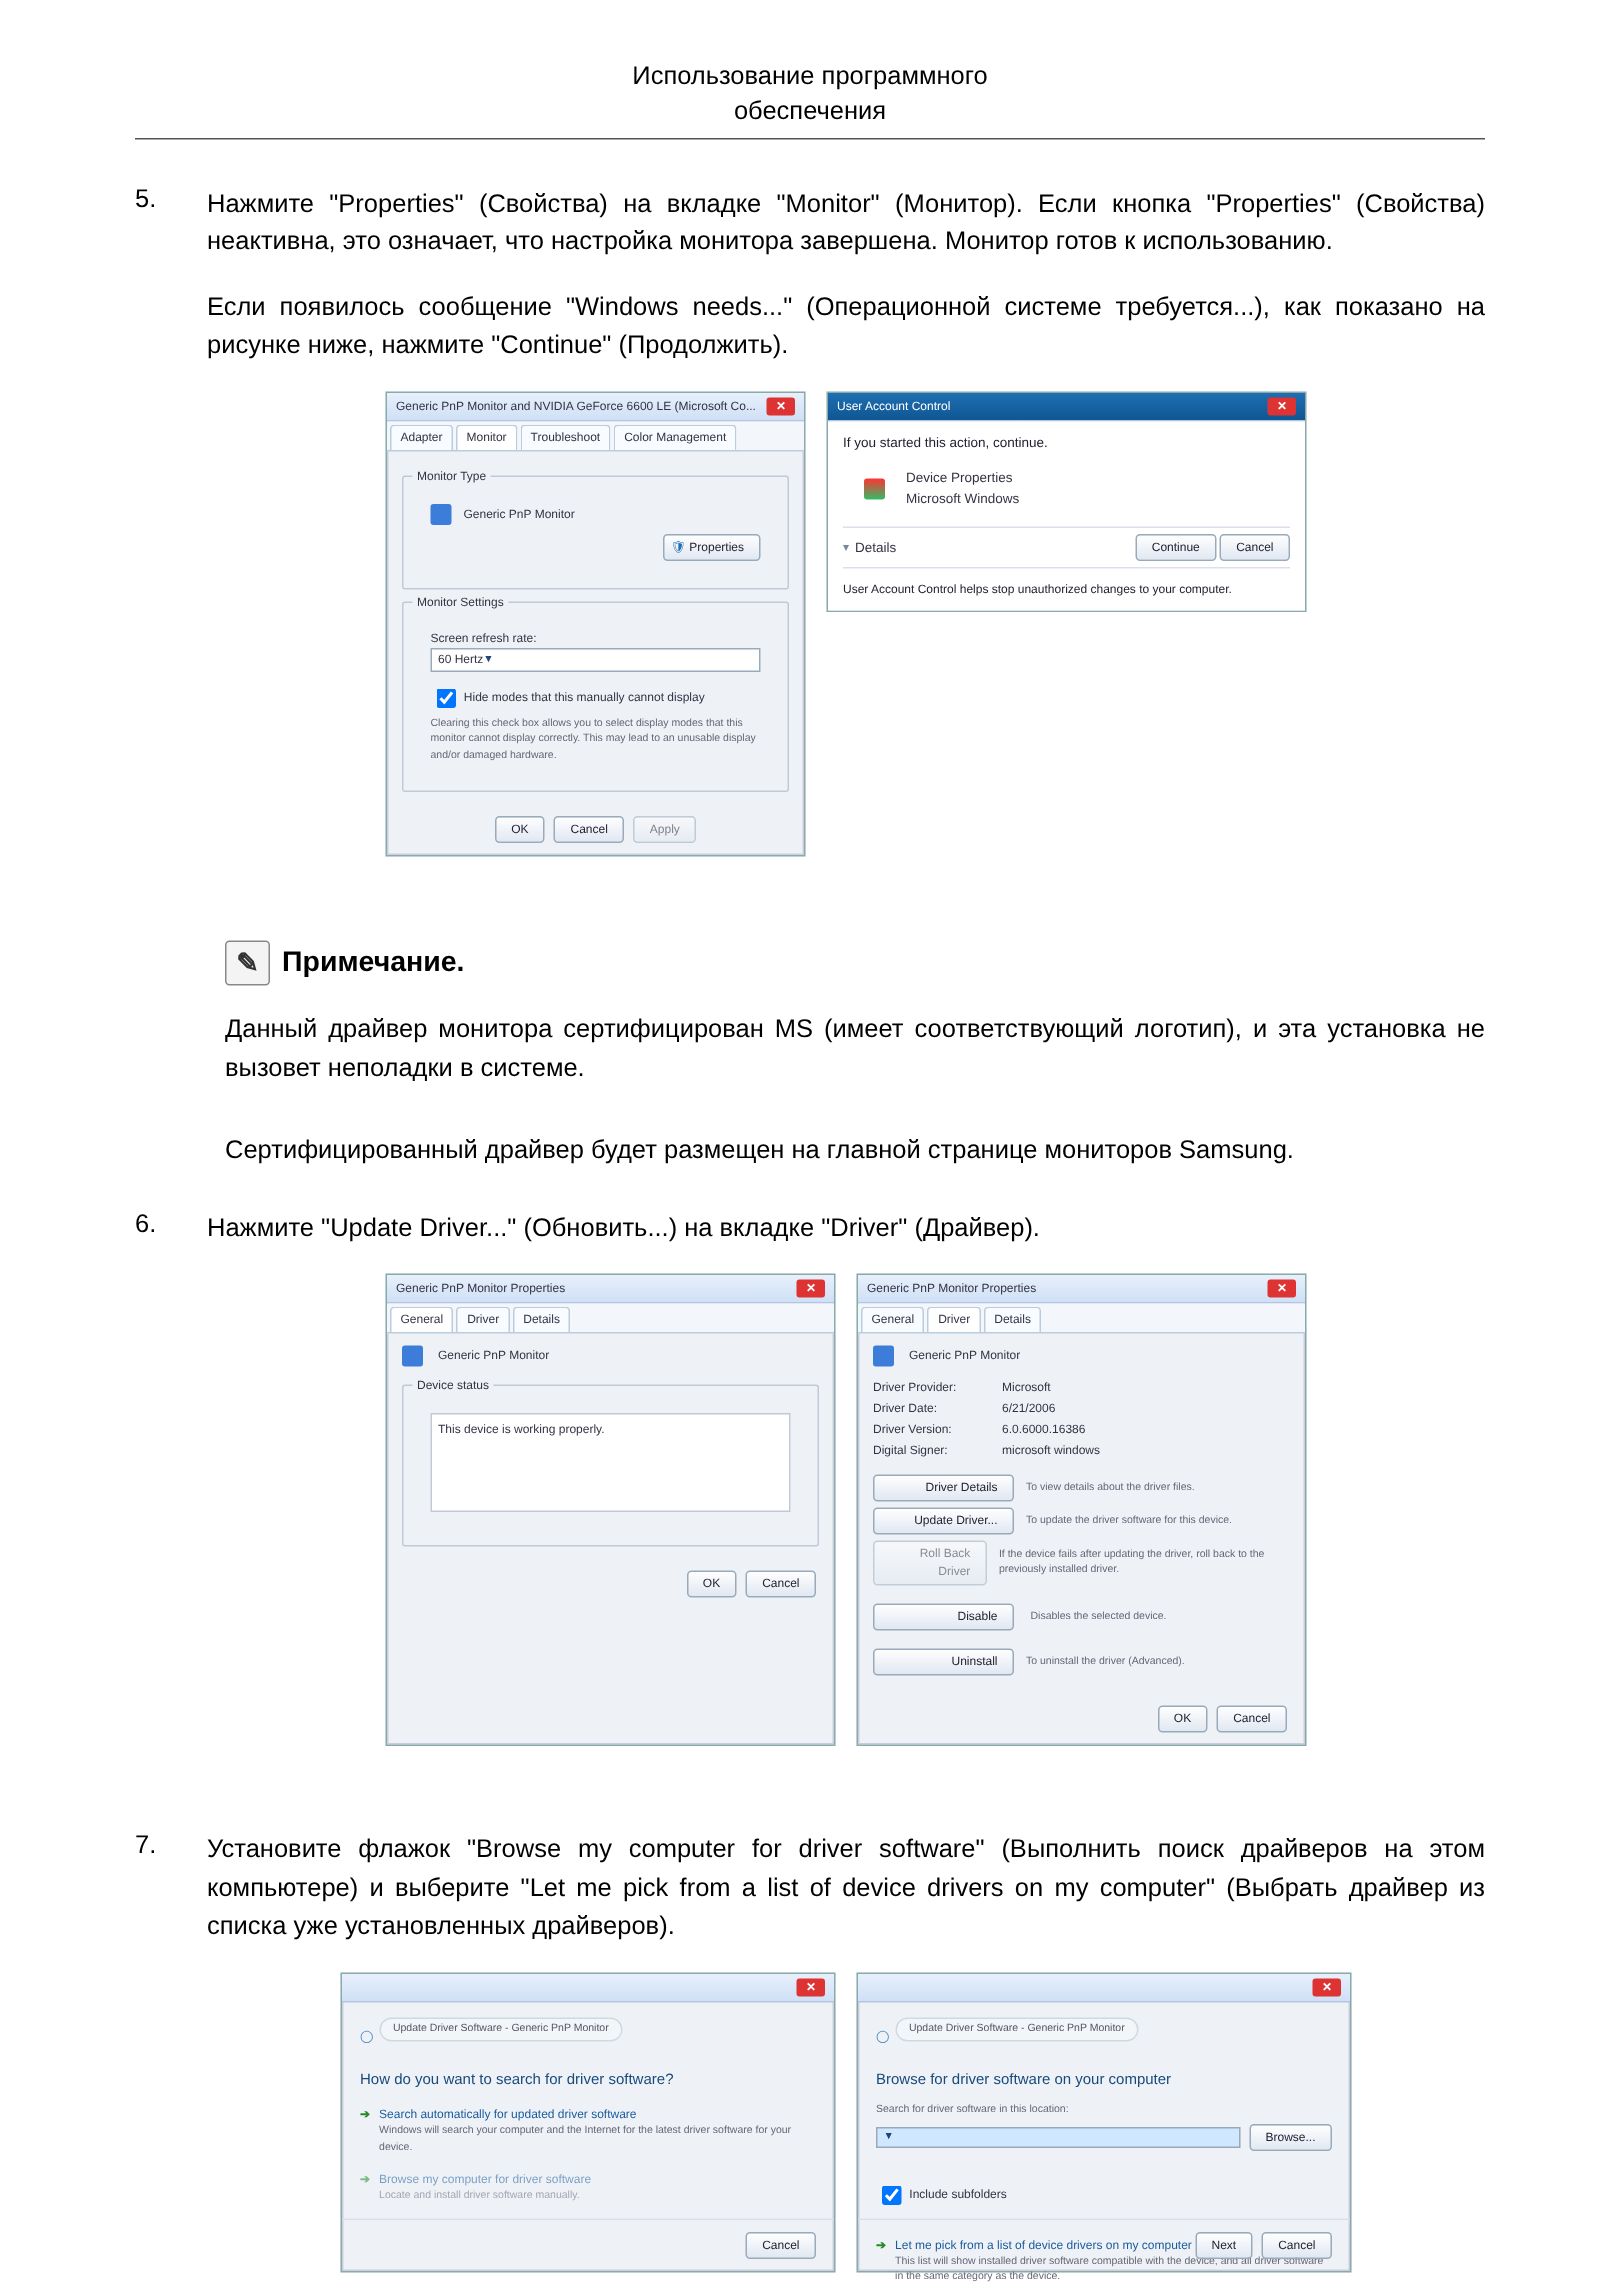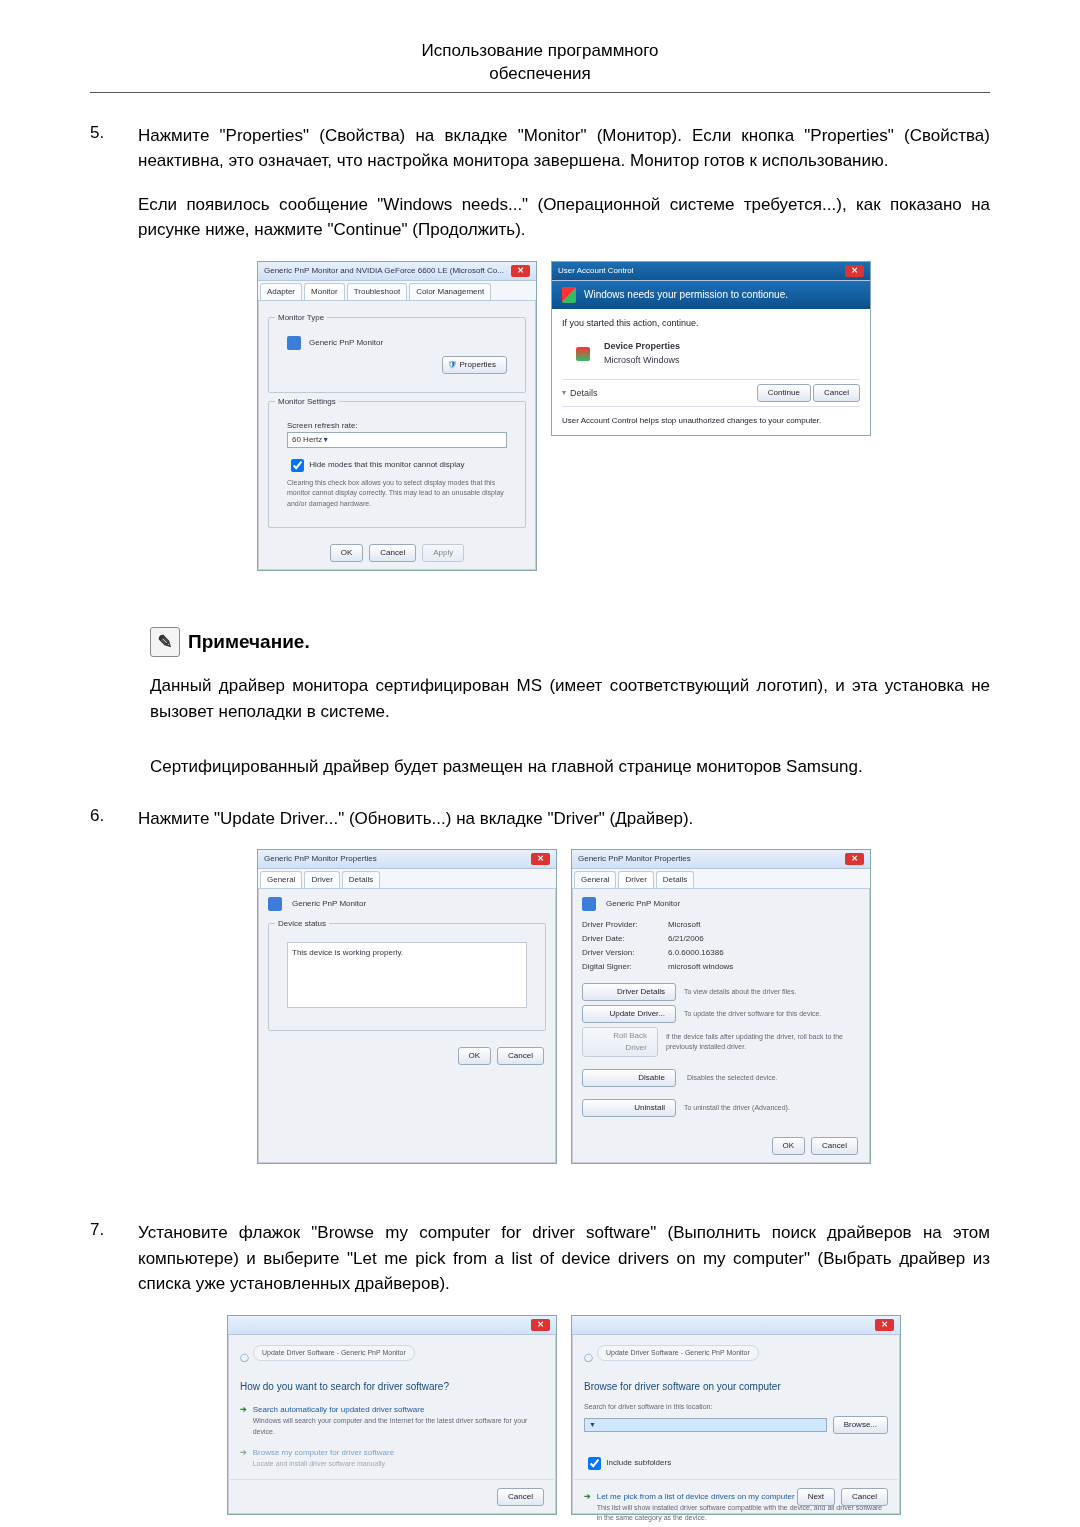--- a/index.html
+++ b/index.html
@@ -91,48 +91,44 @@
               <div class="group">
                 <span class="legend">Monitor Settings</span>
                 <div>Screen refresh rate:</div>
                 <div class="dropdown">
                   <span>60 Hertz</span>
                   <span class="car">▼</span>
                 </div>
                 <div style="margin-top:8px">
                   <label>
                     <input type="checkbox" checked="" style="vertical-align: middle;">
-                    <span>Hide modes that this monitor cannot display</span>
+                    <span>Hide modes that this manually cannot display</span>
                   </label>
                   <div class="small" style="margin-top:3px">Clearing this check box allows you to select display modes that this monitor cannot display correctly. This may lead to an unusable display and/or damaged hardware.</div>
                 </div>
               </div>
             </div>
             <div class="btnrow">
               <span class="btn">OK</span>
               <span class="btn">Cancel</span>
               <span class="btn" style="opacity:.55">Apply</span>
             </div>
           </div>
 
           <div class="win" style="width:320px;align-self:flex-start;background:#f4f6f8">
             <div class="titlebar" style="background:linear-gradient(#1e6fb2,#0f5693);color:#fff">
               <span>User Account Control</span>
               <span class="xbtn">✕</span>
-            </div>
-            <div class="uac-banner">
-              <div class="shield"></div>
-              <span>Windows needs your permission to contionue.</span>
             </div>
             <div class="pane" style="background:#fff">
               <div style="font-size:9px;color:#223;margin-bottom:10px">If you started this action, continue.</div>
               <div style="display:flex;gap:10px;align-items:center;margin:6px 0 12px 14px">
                 <span class="miniicon" style="background:linear-gradient(#f33,#3b6)"></span>
                 <div>
-                  <div style="font-size:9px;font-weight:bold">Device Properties</div>
+                  <div style="font-size:9px;font-weight:normal">Device Properties</div>
                   <div style="font-size:9px">Microsoft Windows</div>
                 </div>
               </div>
               <div style="display:flex;justify-content:space-between;align-items:center;padding:4px 0;border-top:1px solid #dde;border-bottom:1px solid #dde">
                 <span style="display:flex;align-items:center;gap:4px">
                   <span style="color:#789">▾</span>
                   <span style="font-size:9px">Details</span>
                 </span>
                 <span>
                   <span class="btn">Continue</span>

